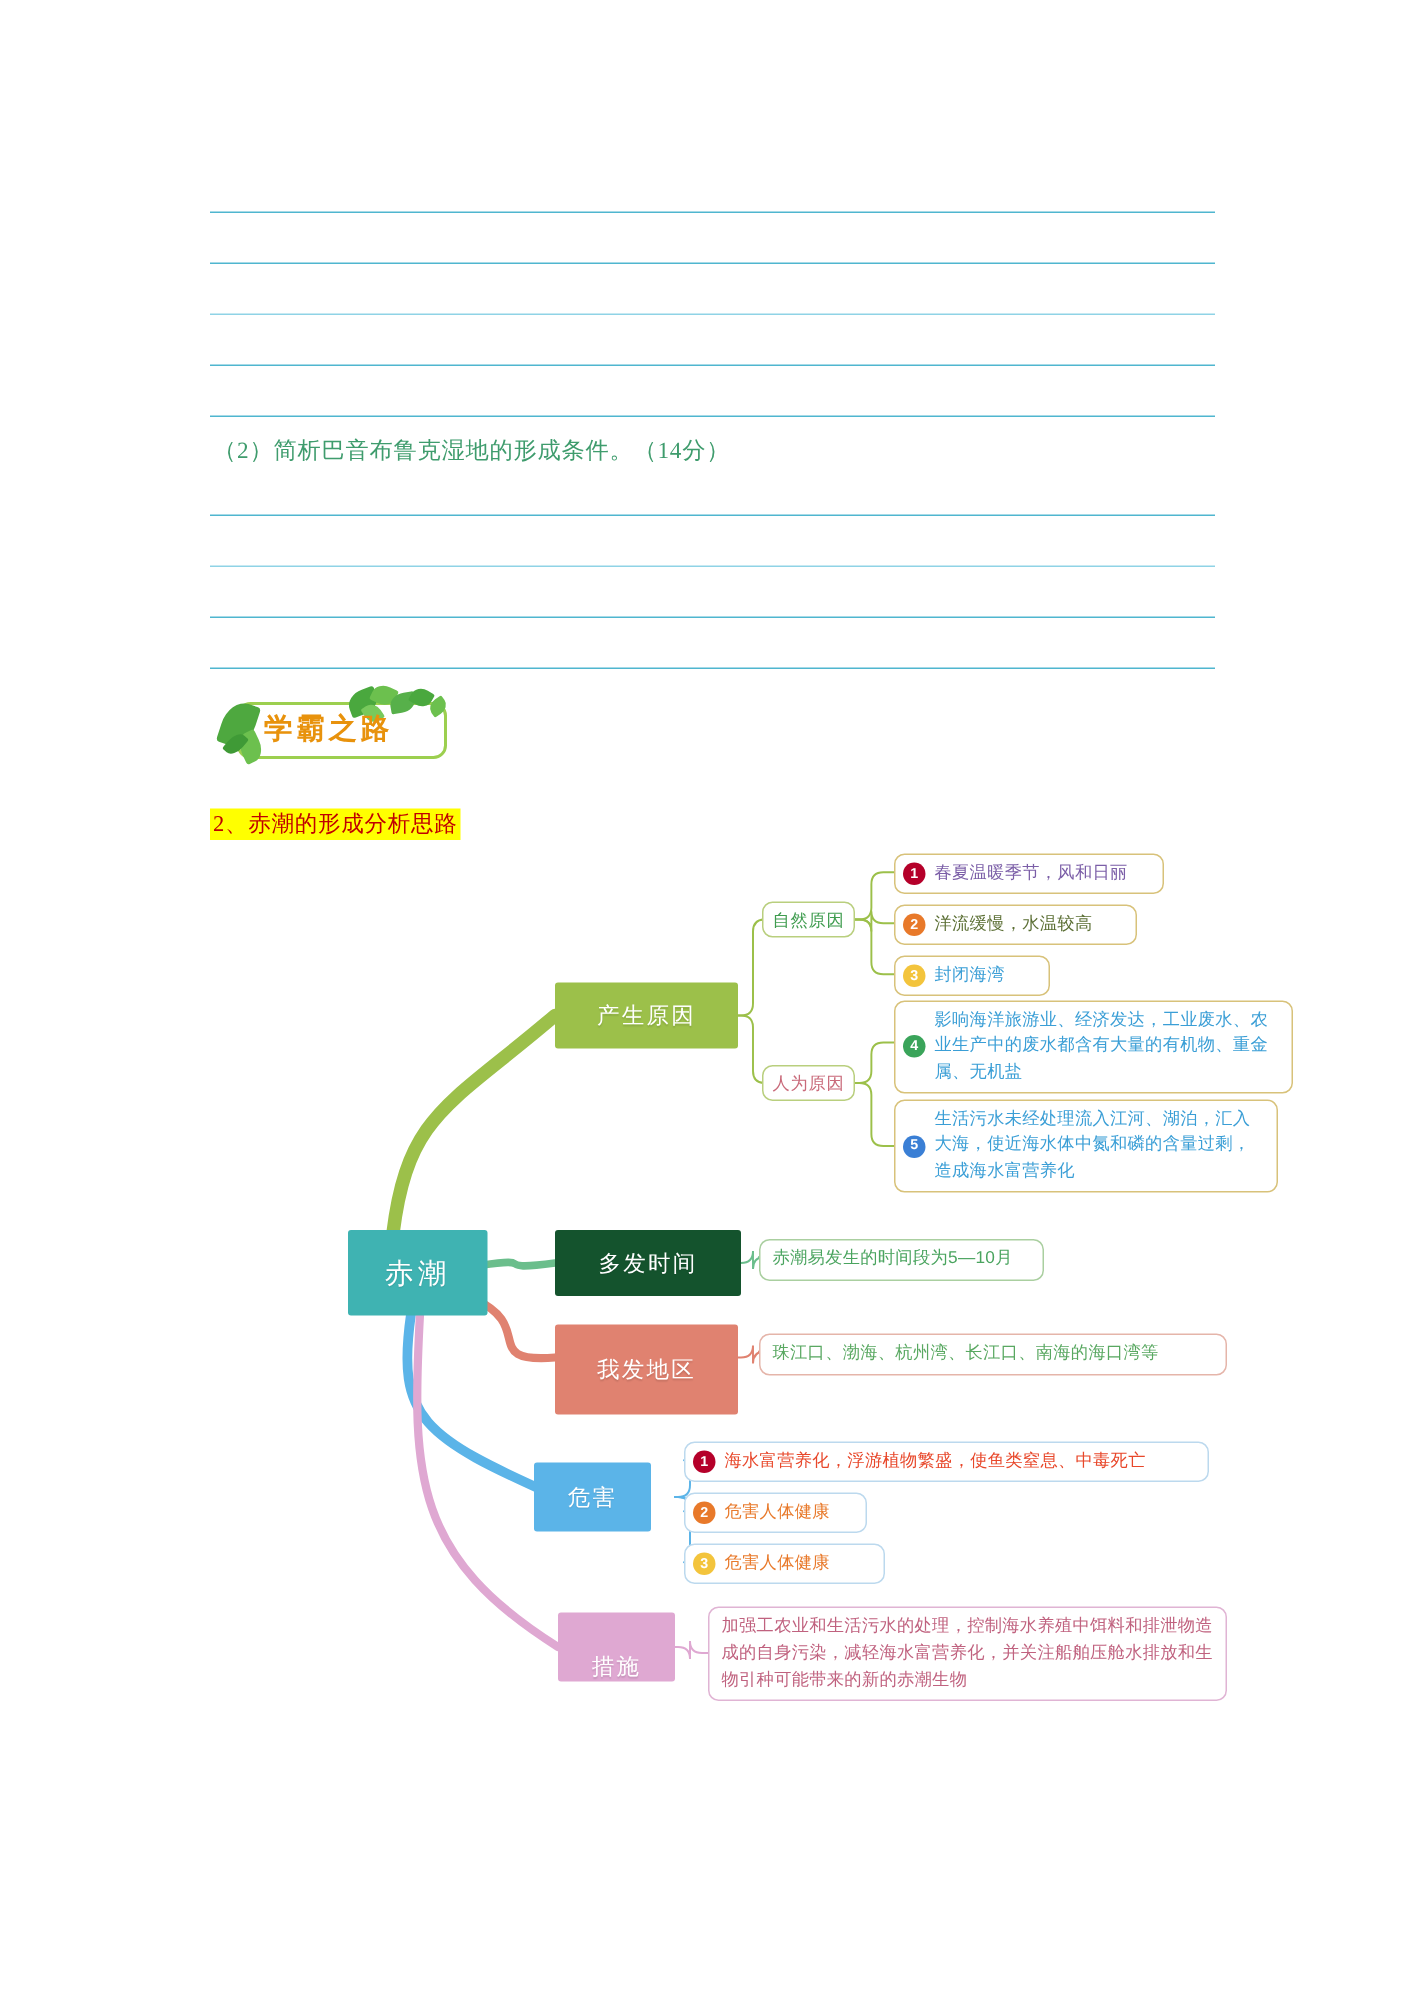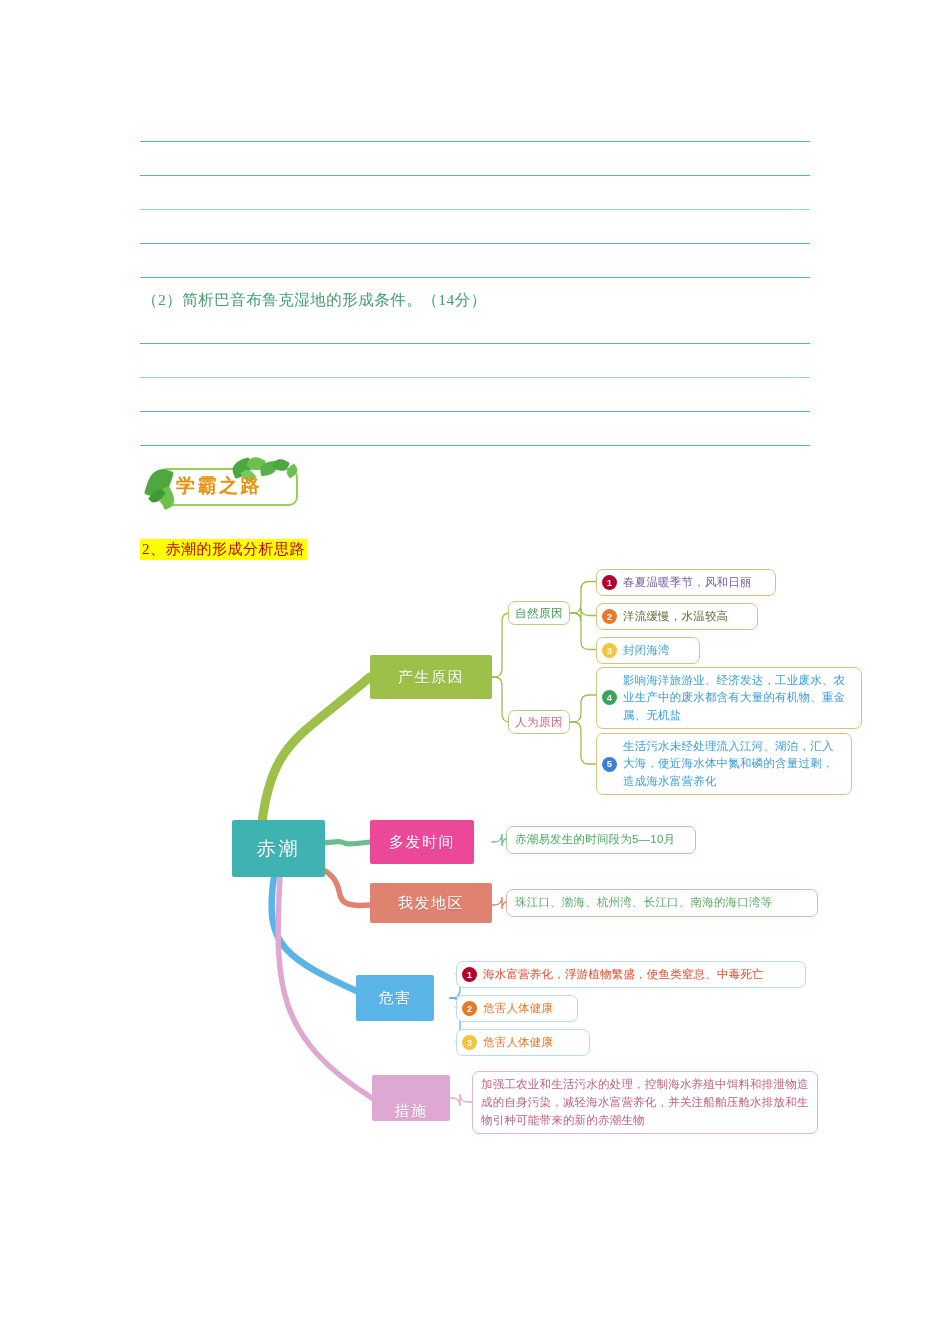--- a/index.html
+++ b/index.html
@@ -235,24 +235,24 @@
         <path d="M450,443 L452,443 Q460,443 460,451 L460,444.5 Q460,452.5 468,452.5 L456,452.5" fill="none" stroke="#5bb4e8" stroke-width="1.3" stroke-linecap="round"></path>
         <path d="M450,443 L452,443 Q460,443 460,451 L460,478.5 Q460,486.5 468,486.5 L456,486.5" fill="none" stroke="#5bb4e8" stroke-width="1.3" stroke-linecap="round"></path>
       </svg>
     <div id="mm-nodes">
         <div class="node root" style="left: 232px; top: 265px; width: 93px; height: 57px; background: rgb(63, 179, 178);">
           <span>赤潮</span>
         </div>
         <div class="node" style="left: 370px; top: 100px; width: 122px; height: 44px; background: rgb(156, 192, 74);">
           <span>产生原因</span>
         </div>
-        <div class="node" style="left: 370px; top: 265px; width: 104px; height: 44px; background: #ec4899;">
+        <div class="node" style="left: 370px; top: 265px; width: 124px; height: 44px; background: #14532d;">
           <span>多发时间</span>
         </div>
-        <div class="node" style="left: 370px; top: 328px; width: 122px; height: 40px; background: rgb(224, 130, 112);">
+        <div class="node" style="left: 370px; top: 328px; width: 122px; height: 60px; background: rgb(224, 130, 112);">
           <span>我发地区</span>
         </div>
         <div class="node" style="left: 356px; top: 420px; width: 78px; height: 46px; background: rgb(91, 180, 232);">
           <span>危害</span>
         </div>
         <div class="node" style="left: 372px; top: 520px; width: 78px; height: 46px; background: rgb(223, 168, 210); align-items: flex-end;">
           <span>措施</span>
         </div>
         <div class="minilabel nat" style="left: 508px; top: 46px; width: 62px; height: 24px; color: rgb(63, 156, 79);">
           <span>自然原因</span>

